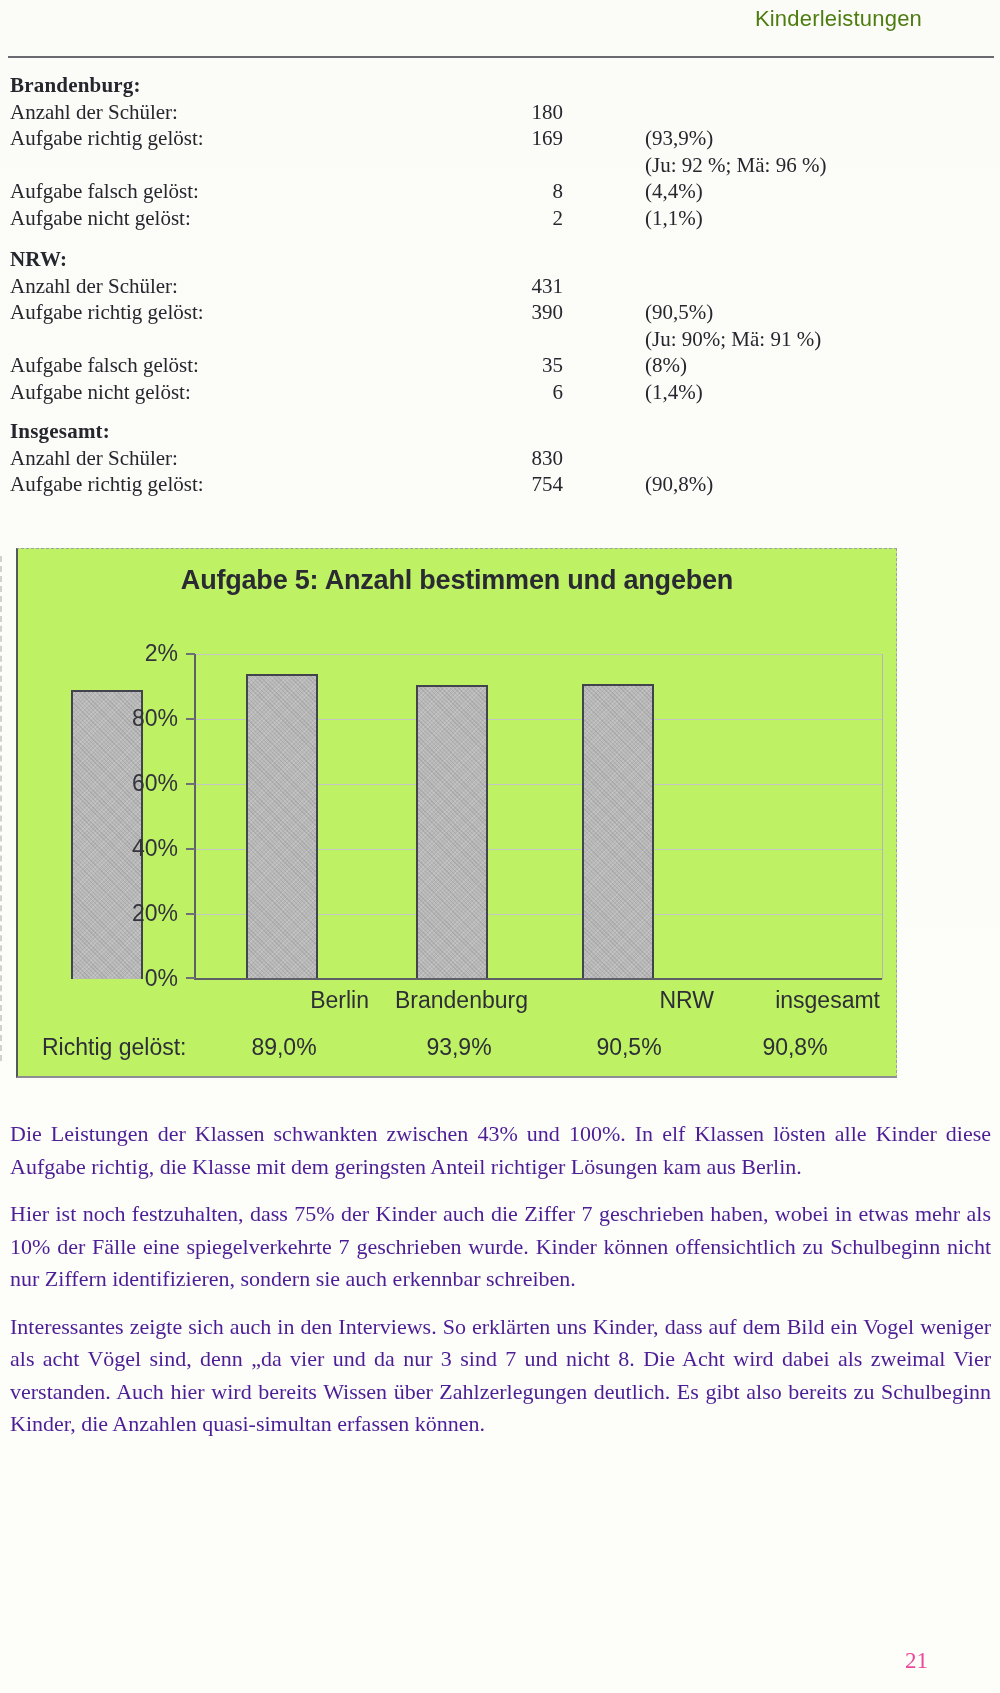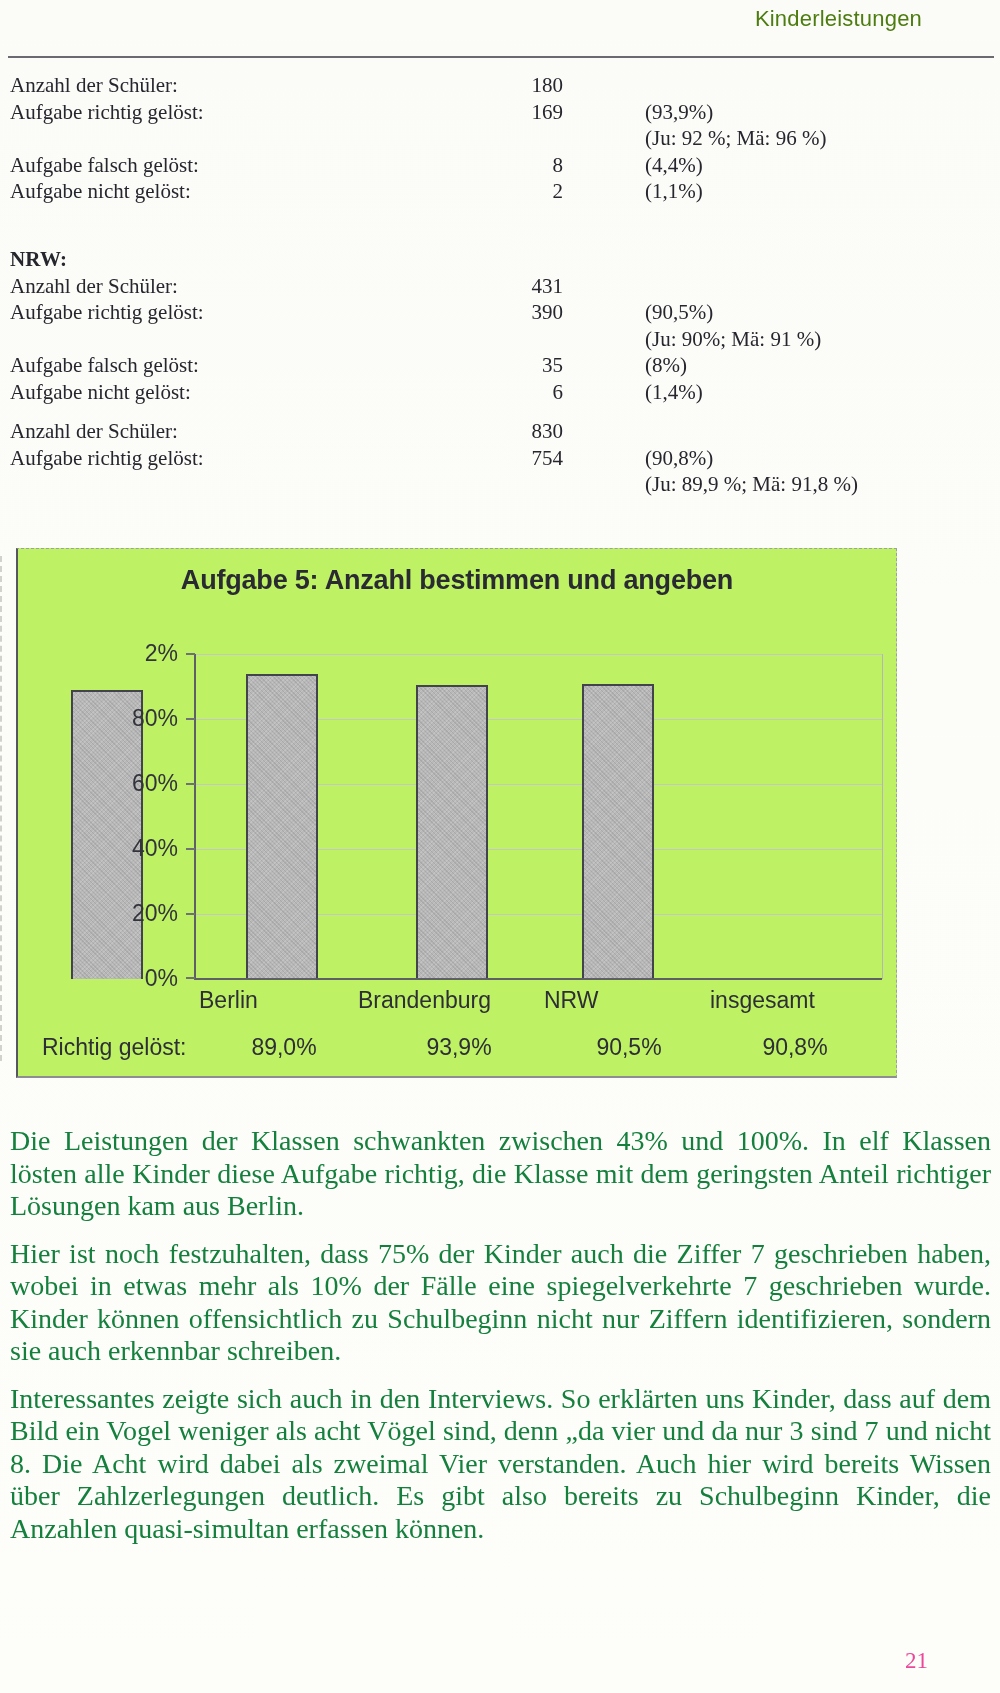--- a/index.html
+++ b/index.html
@@ -48,51 +48,52 @@
   .plot-right{left:864px;top:105px;width:0;height:325px;border-left:1px solid #b5b5b5;z-index:1;}
   .bar{
     width:72px;bottom:97px;z-index:2;
     background-color:#b8b8b8;
     background-image:
       repeating-linear-gradient(45deg, rgba(55,55,65,.12) 0 1px, transparent 1px 3px),
       repeating-linear-gradient(-45deg, rgba(255,255,255,.16) 0 1px, transparent 1px 3px);
     border:2px solid #42434d;border-bottom:none;box-sizing:border-box;
   }
   .cat-label{
-    top:438px;width:170px;text-align:left;
+    top:438px;width:170px;text-align:right;
     font-family:"Liberation Sans",sans-serif;font-size:23px;color:#2e2e36;
   }
   .series-row-label{
     top:485px;left:24px;font-family:"Liberation Sans",sans-serif;
     font-size:23px;color:#2e2e36;
   }
   .val-label{
     top:485px;width:120px;text-align:center;
     font-family:"Liberation Sans",sans-serif;font-size:23px;color:#2e2e36;
   }
 
   
   .body-text{left:10px;top:1110px;width:981px;}
   .body-text p{
-    margin:15px 0 15px 0;font-size:28px;line-height:32.5px;
-    text-align:justify;hyphens:manual;color:#15803d;
+    margin:8px 0 15px 0;font-size:22px;line-height:32.5px;
+    text-align:justify;hyphens:manual;color:#4c1d95;
   }
   .page-number{top:1648px;right:72px;font-size:23px;color:#ec4899;}
 
   
   .scan-edge{left:0;top:556px;height:505px;width:0;border-left:2px dashed #d2d2cd;}
 </style>
 </head>
 <body>
 
 <div class="abs page-header">Kinderleistungen</div>
 <div class="abs top-rule"></div>
 <div class="abs scan-edge"></div>
 
 <div class="abs stat-sec" style="top:72px">
+  <div class="sec-title">Brandenburg:</div>
   <div class="srow">
     <span class="lbl">Anzahl der Schüler:</span>
     <span class="val">180</span>
     <span class="note"></span>
   </div>
   <div class="srow">
     <span class="lbl">Aufgabe richtig gelöst:</span>
     <span class="val">169</span>
     <span class="note">(93,9%)</span>
   </div>
@@ -136,34 +137,30 @@
     <span class="note">(8%)</span>
   </div>
   <div class="srow">
     <span class="lbl">Aufgabe nicht gelöst:</span>
     <span class="val">6</span>
     <span class="note">(1,4%)</span>
   </div>
 </div>
 
 <div class="abs stat-sec" style="top:418px">
+  <div class="sec-title">Insgesamt:</div>
   <div class="srow">
     <span class="lbl">Anzahl der Schüler:</span>
     <span class="val">830</span>
     <span class="note"></span>
   </div>
   <div class="srow">
     <span class="lbl">Aufgabe richtig gelöst:</span>
     <span class="val">754</span>
     <span class="note">(90,8%)</span>
-  </div>
-  <div class="srow">
-    <span class="lbl"></span>
-    <span class="val"></span>
-    <span class="note">(Ju: 89,9 %; Mä: 91,8 %)</span>
   </div>
 </div>
 
 <div class="abs chart-box">
   <div class="abs chart-title">Aufgabe 5: Anzahl bestimmen und angeben</div>
 
   <div class="abs gridline" style="top:105px"></div>
   <div class="abs gridline" style="top:170px"></div>
   <div class="abs gridline" style="top:235px"></div>
   <div class="abs gridline" style="top:300px"></div>

